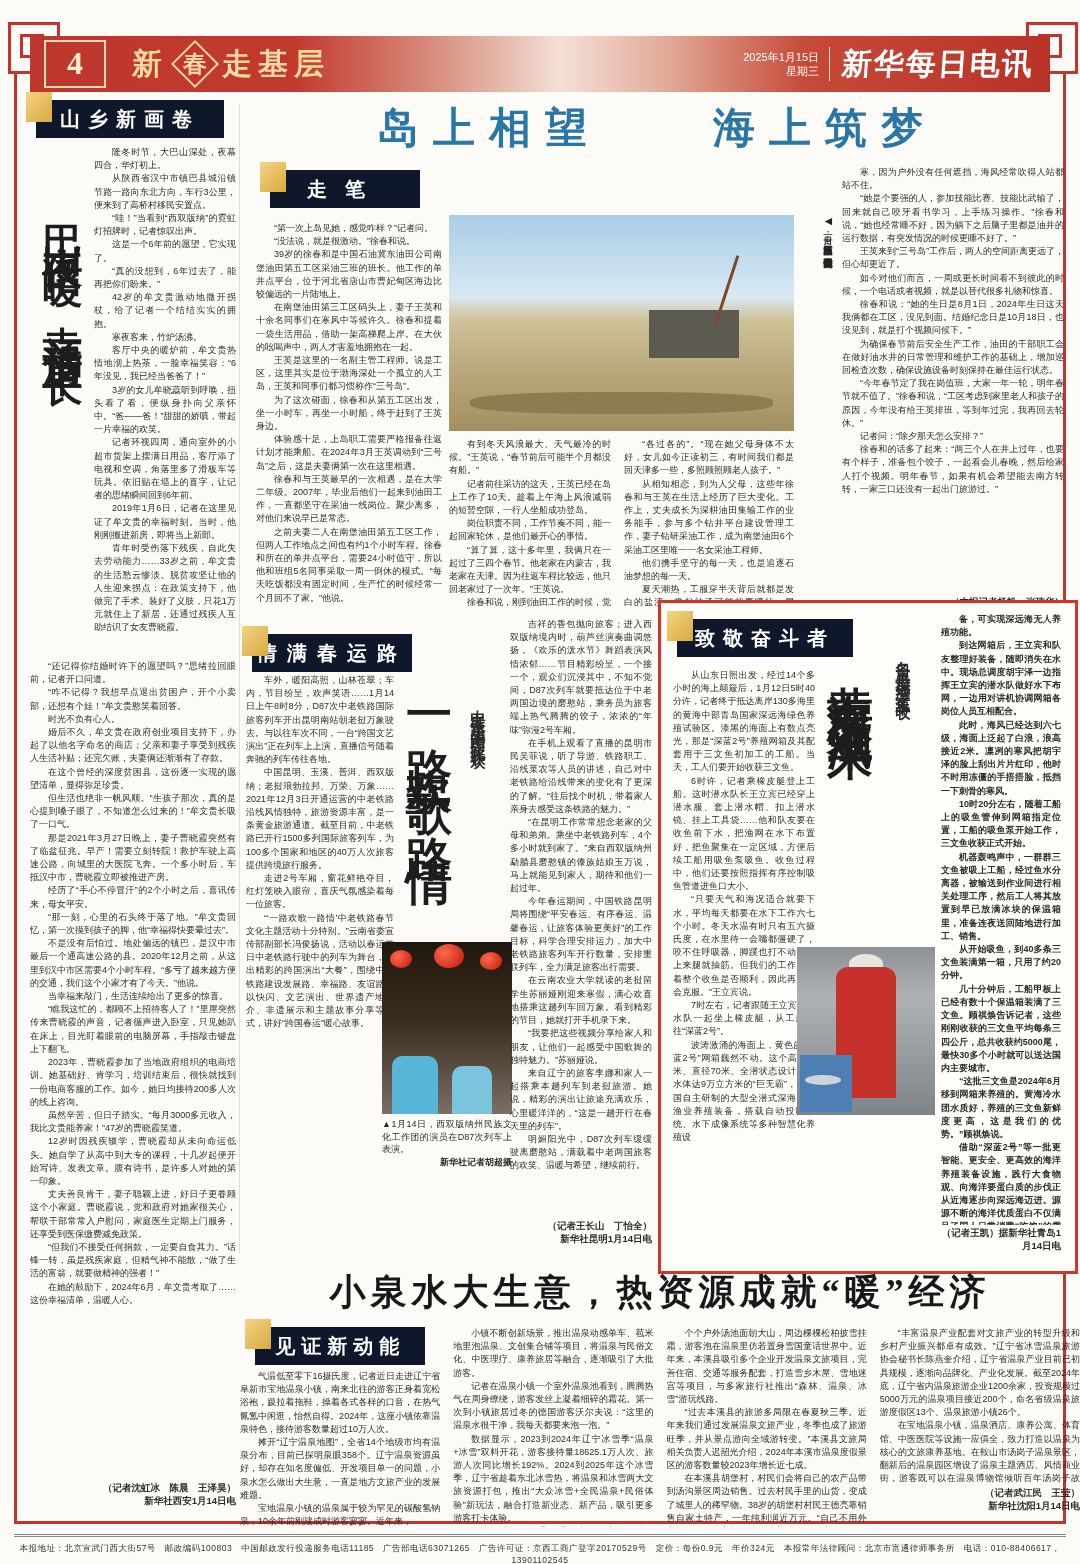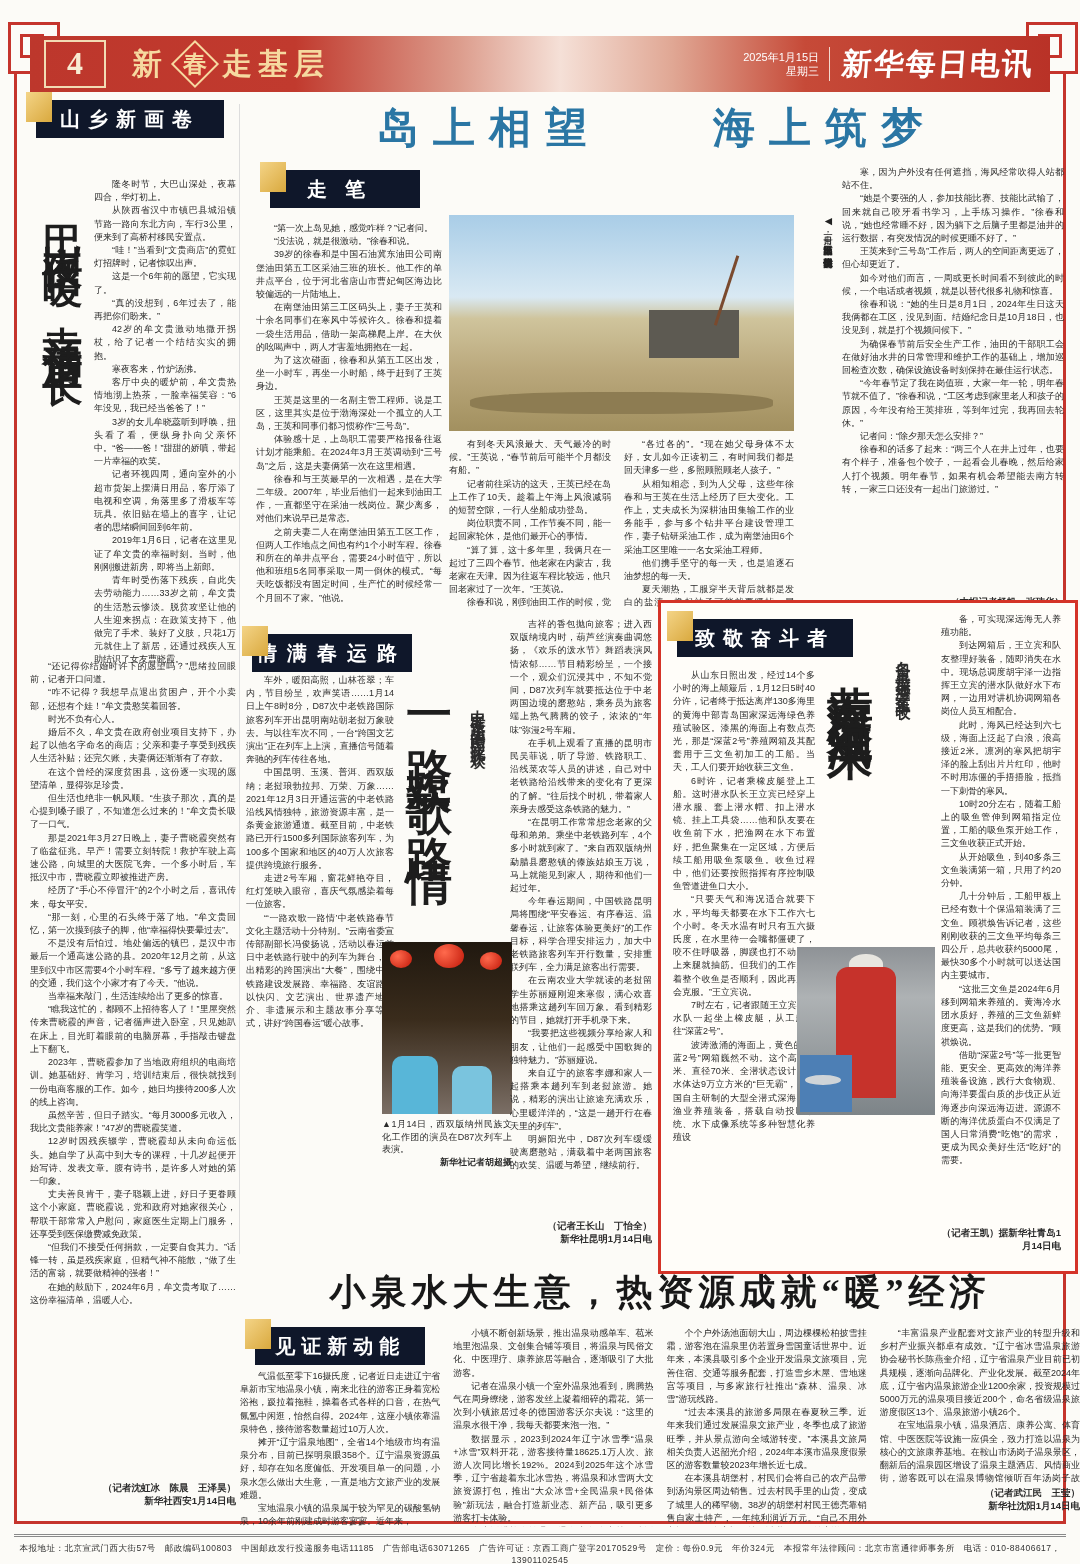--- a/index.html
+++ b/index.html
@@ -34,21 +34,21 @@
   .col p{margin:0;text-indent:2em;}
   .byline{font-weight:bold;text-align:right;margin-top:2px;font-size:9.5px;}
   .dateline{font-weight:bold;text-align:right;font-size:9.5px;}
   .vtext{writing-mode:vertical-rl;}
   .v-headline{font-family:"Liberation Serif",serif;font-weight:bold;color:#1d1d1d;}
   
   #left-rail{position:absolute;left:30px;top:100px;width:206px;height:1432px;}
   #left-rail .badge{width:188px;margin-left:6px;}
   .rail-top{display:flex;margin-top:8px;height:508px;}
   .rail-top .v-headline{font-size:40px;width:64px;letter-spacing:10px;line-height:64px;margin-top:48px;}
-  .rail-top .col{flex:1;height:100%;margin-top:32px;}
+  .rail-top .col{flex:1;height:100%;}
   #rail-wide{margin-top:6px;height:820px;width:206px;}
   #island{position:absolute;left:244px;top:100px;width:826px;height:516px;}
   #island h1{margin:0;text-align:center;font:bold 42px "Liberation Serif",serif;color:#2a76a4;letter-spacing:14px;}
   #island .badge{position:absolute;left:26px;top:70px;width:150px;letter-spacing:18px;}
   .photo{position:absolute;overflow:hidden;}
   .vcap{position:absolute;font-size:9.5px;line-height:1.25;color:#222;}
   .vcap .credit{font-weight:bold;}
   #train{position:absolute;left:244px;top:616px;width:410px;height:652px;}
   #train .badge{position:absolute;left:8px;top:18px;width:160px;letter-spacing:10px;}
   #train .v-headline{position:absolute;left:152px;top:74px;height:560px;font-size:46px;letter-spacing:22px;}
@@ -113,21 +113,21 @@
     <div class="brand">新华每日电讯</div>
   </div>
 
   <div id="left-rail">
     <div class="badge">山乡新画卷</div>
     <div class="rail-top">
       <div class="v-headline vtext">巴山夜话暖，幸福清单长</div>
       <div class="col">
           <p>隆冬时节，大巴山深处，夜幕四合，华灯初上。</p>
           <p>从陕西省汉中市镇巴县城沿镇节路一路向东北方向，车行3公里，便来到了高桥村移民安置点。</p>
-          <p>“哇！”当看到“文贵商店”的霓虹灯招牌时，记者惊叹出声。</p>
+          <p>“哇！”当看到“西双版纳”的霓虹灯招牌时，记者惊叹出声。</p>
           <p>这是一个6年前的愿望，它实现了。</p>
           <p>“真的没想到，6年过去了，能再把你们盼来。”</p>
           <p>42岁的牟文贵激动地撒开拐杖，给了记者一个结结实实的拥抱。</p>
           <p>寒夜客来，竹炉汤沸。</p>
           <p>客厅中央的暖炉前，牟文贵热情地沏上热茶，一脸幸福笑容：“6年没见，我已经当爸爸了！”</p>
           <p>3岁的女儿牟晓蕊听到呼唤，扭头看了看，便纵身扑向父亲怀中。“爸——爸！”甜甜的娇嗔，带起一片幸福的欢笑。</p>
           <p>记者环视四周，通向室外的小超市货架上摆满日用品，客厅添了电视和空调，角落里多了滑板车等玩具。依旧贴在墙上的喜字，让记者的思绪瞬间回到6年前。</p>
           <p>2019年1月6日，记者在这里见证了牟文贵的幸福时刻。当时，他刚刚搬进新房，即将当上新郎。</p>
           <p>青年时受伤落下残疾，自此失去劳动能力……33岁之前，牟文贵的生活愁云惨淡。脱贫攻坚让他的人生迎来拐点：在政策支持下，他做完了手术、装好了义肢，只花1万元就住上了新居，还通过残疾人互助结识了女友曹晓霞。</p>
         </div>
@@ -157,22 +157,22 @@
   </div>
 
   <div id="island">
     <h1>岛上相望　　海上筑梦</h1>
     <div class="badge">走笔</div>
     <div class="col" style="position:absolute;left:12px;top:122px;width:186px;height:382px;">
         <p>“第一次上岛见她，感觉咋样？”记者问。</p>
         <p>“没法说，就是很激动。”徐春和说。</p>
         <p>39岁的徐春和是中国石油冀东油田公司南堡油田第五工区采油三班的班长。他工作的单井点平台，位于河北省唐山市曹妃甸区海边比较偏远的一片陆地上。</p>
         <p>在南堡油田第三工区码头上，妻子王英和十余名同事们在寒风中等候许久。徐春和提着一袋生活用品，借助一架高梯爬上岸。在大伙的吆喝声中，两人才害羞地拥抱在一起。</p>
+        <p>王英是这里的一名副主管工程师。说是工区，这里其实是位于渤海深处一个孤立的人工岛，王英和同事们都习惯称作“三号岛”。</p>
         <p>为了这次碰面，徐春和从第五工区出发，坐一小时车，再坐一小时船，终于赶到了王英身边。</p>
-        <p>王英是这里的一名副主管工程师。说是工区，这里其实是位于渤海深处一个孤立的人工岛，王英和同事们都习惯称作“三号岛”。</p>
         <p>体验感十足，上岛职工需要严格报备往返计划才能乘船。在2024年3月王英调动到“三号岛”之后，这是夫妻俩第一次在这里相遇。</p>
         <p>徐春和与王英最早的一次相遇，是在大学二年级。2007年，毕业后他们一起来到油田工作，一直都坚守在采油一线岗位。聚少离多，对他们来说早已是常态。</p>
         <p>之前夫妻二人在南堡油田第五工区工作，但两人工作地点之间也有约1个小时车程。徐春和所在的单井点平台，需要24小时值守，所以他和班组5名同事采取一周一倒休的模式。“每天吃饭都没有固定时间，生产忙的时候经常一个月回不了家。”他说。</p>
       </div>
     <div class="photo ph-island" style="left:205px;top:115px;width:345px;height:216px;">
       <div class="rig"></div>
       <div class="crane"></div>
       <div class="shore"></div>
     </div>
     <div class="vcap vtext" style="left:554px;top:115px;width:36px;height:216px;">
@@ -257,25 +257,26 @@
       </div>
     <div class="v-headline vtext" style="position: absolute; left: 158px; top: 46px; height: 330px;">黄海深处渔汛来</div>
     <div class="v-subtitle vtext" style="position:absolute;left:232px;top:46px;height:320px;">冬日直击深远海三文鱼丰收</div>
     <div class="photo ph-fish" style="left:136px;top:344px;width:138px;height:168px;">
       <div class="helmet"></div>
       <div class="man"></div>
       <div class="bin"></div>
       <div class="fish1"></div>
     </div>
     <div style="position:absolute;left:280px;top:10px;width:120px;height:646px;">
-      <div class="col" style="height:612px;">
+      <div class="col" style="height:612px;font-weight:bold;">
           <p>备，可实现深远海无人养殖功能。</p>
           <p>到达网箱后，王立宾和队友整理好装备，随即消失在水中。现场总调度胡宇泽一边指挥王立宾的潜水队做好水下布网，一边用对讲机协调网箱各岗位人员互相配合。</p>
           <p>此时，海风已经达到六七级，海面上泛起了白浪，浪高接近2米。凛冽的寒风把胡宇泽的脸上刮出片片红印，他时不时用冻僵的手捂捂脸，抵挡一下刺骨的寒风。</p>
           <p>10时20分左右，随着工船上的吸鱼管伸到网箱指定位置，工船的吸鱼泵开始工作，三文鱼收获正式开始。</p>
+          <p>机器轰鸣声中，一群群三文鱼被吸上工船，经过鱼水分离器，被输送到作业间进行相关处理工序，然后工人将其放置到早已放满冰块的保温箱里，准备连夜送回陆地进行加工、销售。</p>
           <p>从开始吸鱼，到40多条三文鱼装满第一箱，只用了约20分钟。</p>
           <p>几十分钟后，工船甲板上已经有数十个保温箱装满了三文鱼。顾祺焕告诉记者，这些刚刚收获的三文鱼平均每条三四公斤，总共收获约5000尾，最快30多个小时就可以送达国内主要城市。</p>
           <p>“这批三文鱼是2024年6月移到网箱来养殖的。黄海冷水团水质好，养殖的三文鱼新鲜度更高，这是我们的优势。”顾祺焕说。</p>
           <p>借助“深蓝2号”等一批更智能、更安全、更高效的海洋养殖装备设施，践行大食物观、向海洋要蛋白质的步伐正从近海逐步向深远海迈进。源源不断的海洋优质蛋白不仅满足了国人日常消费“吃饱”的需求，更成为民众美好生活“吃好”的需要。</p>
         </div>
       <div class="byline">（记者王凯）据新华社青岛1月14日电</div>
     </div>
   </div>
 
   <div id="springs">

